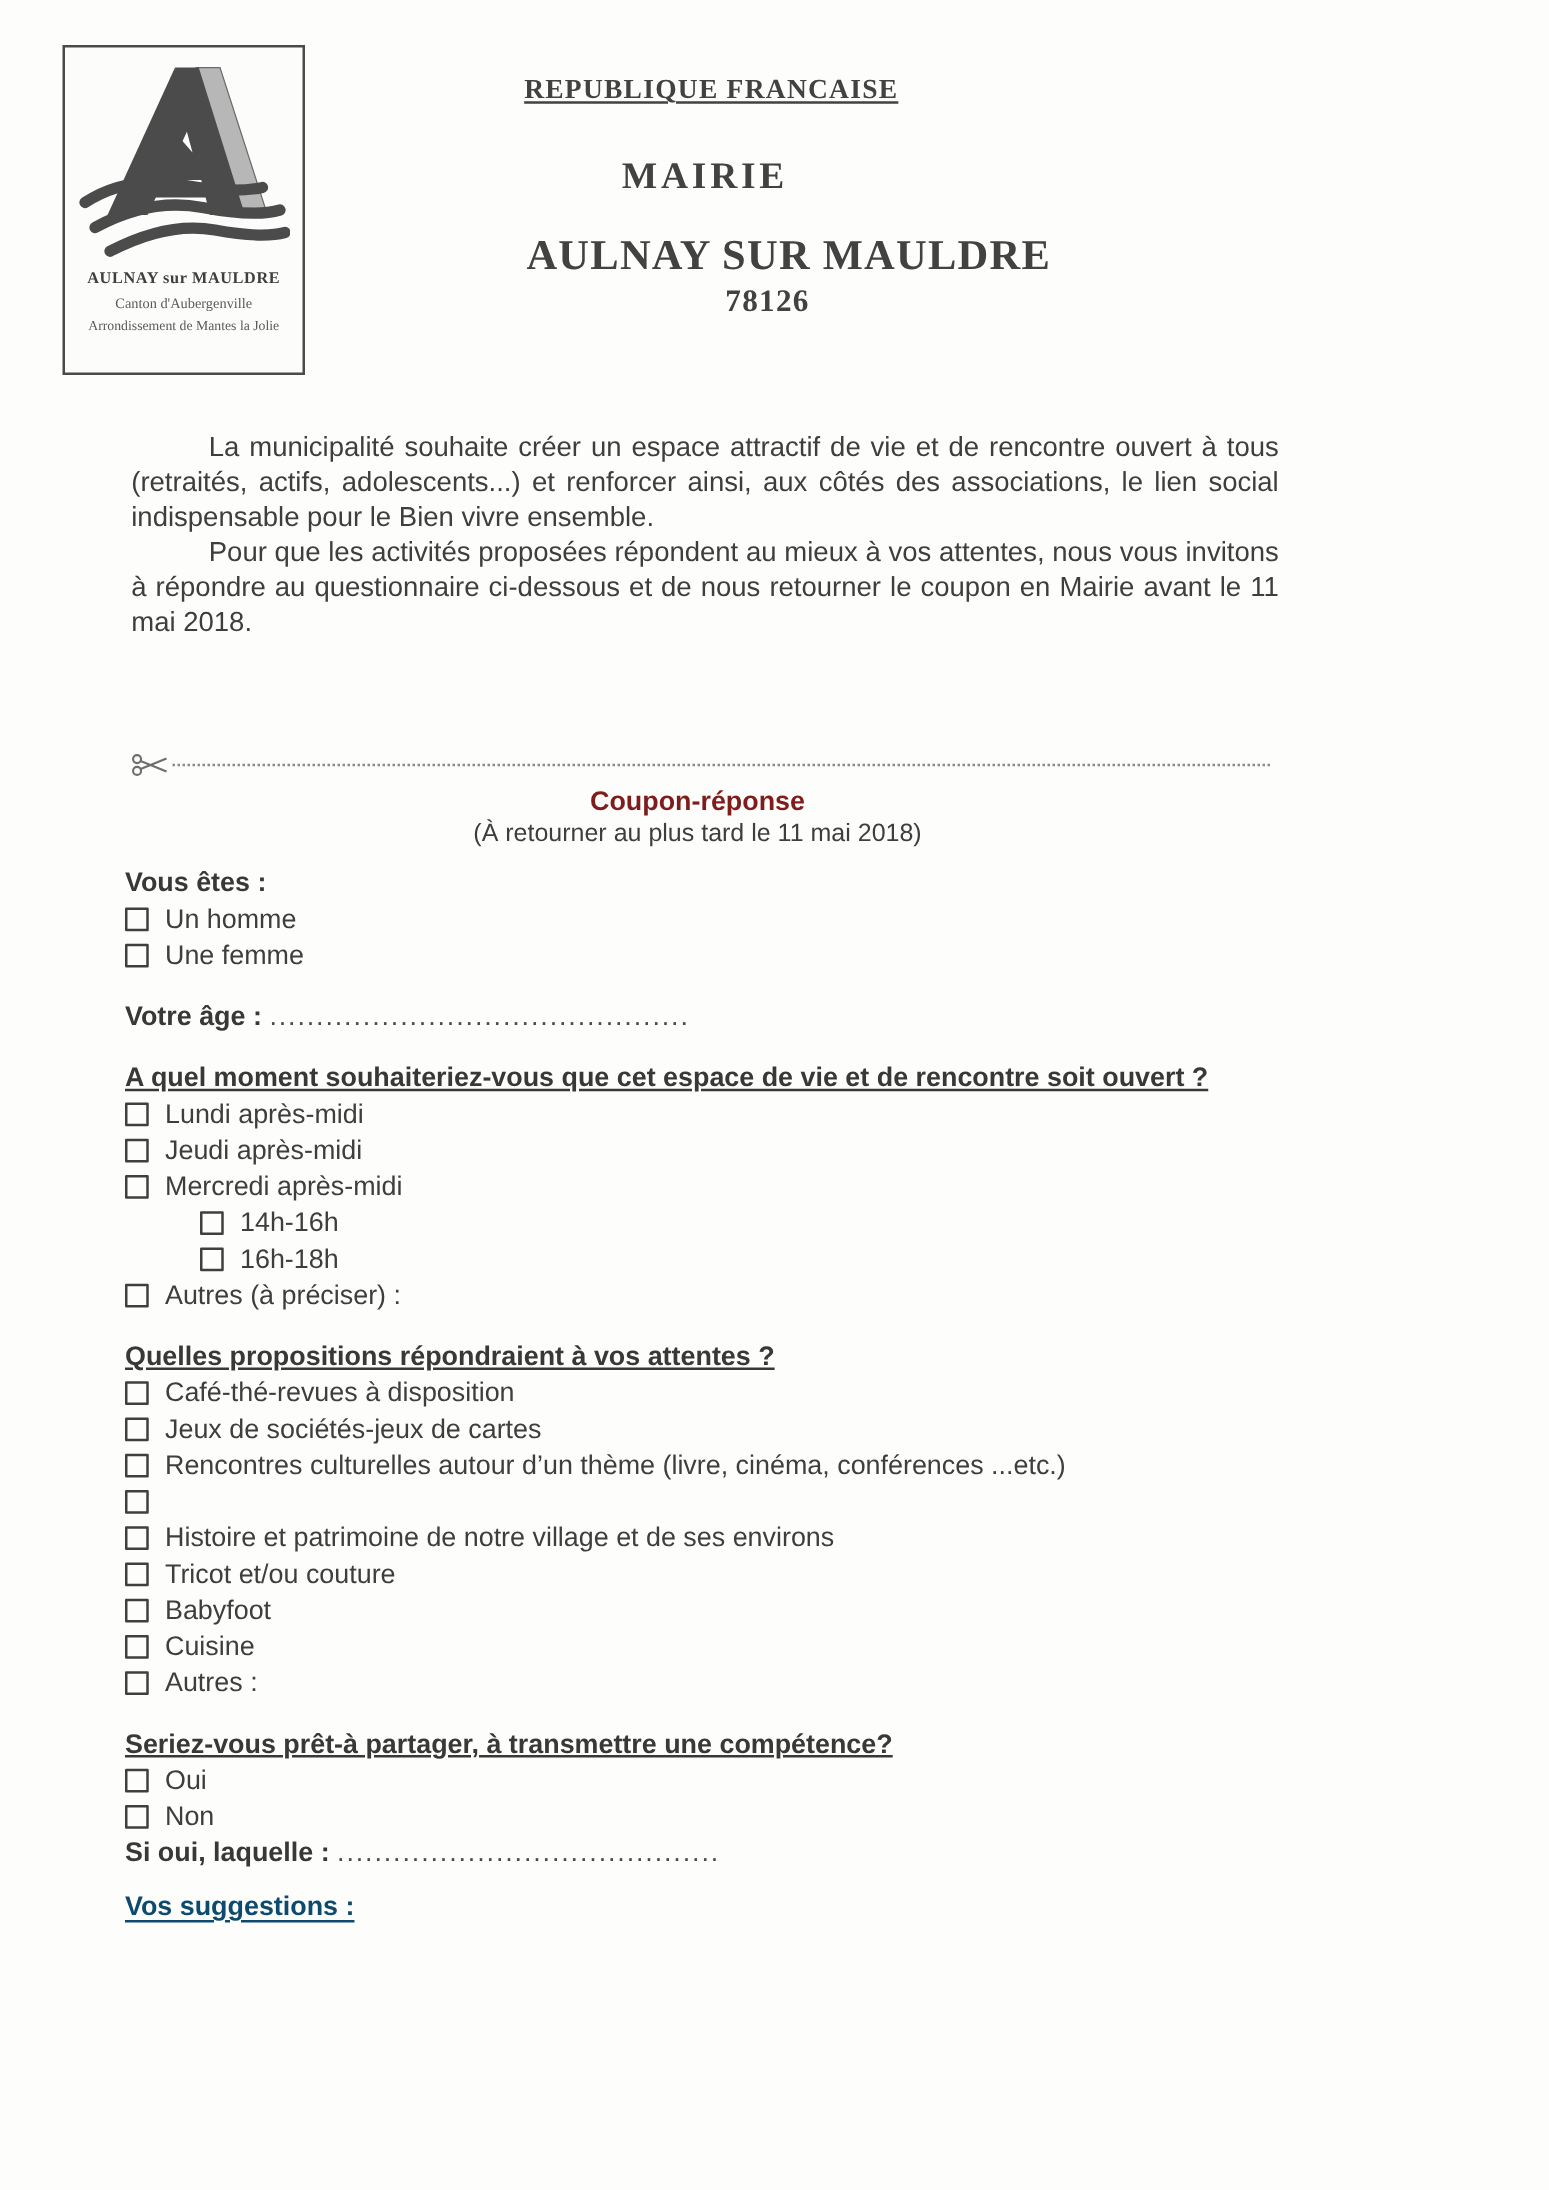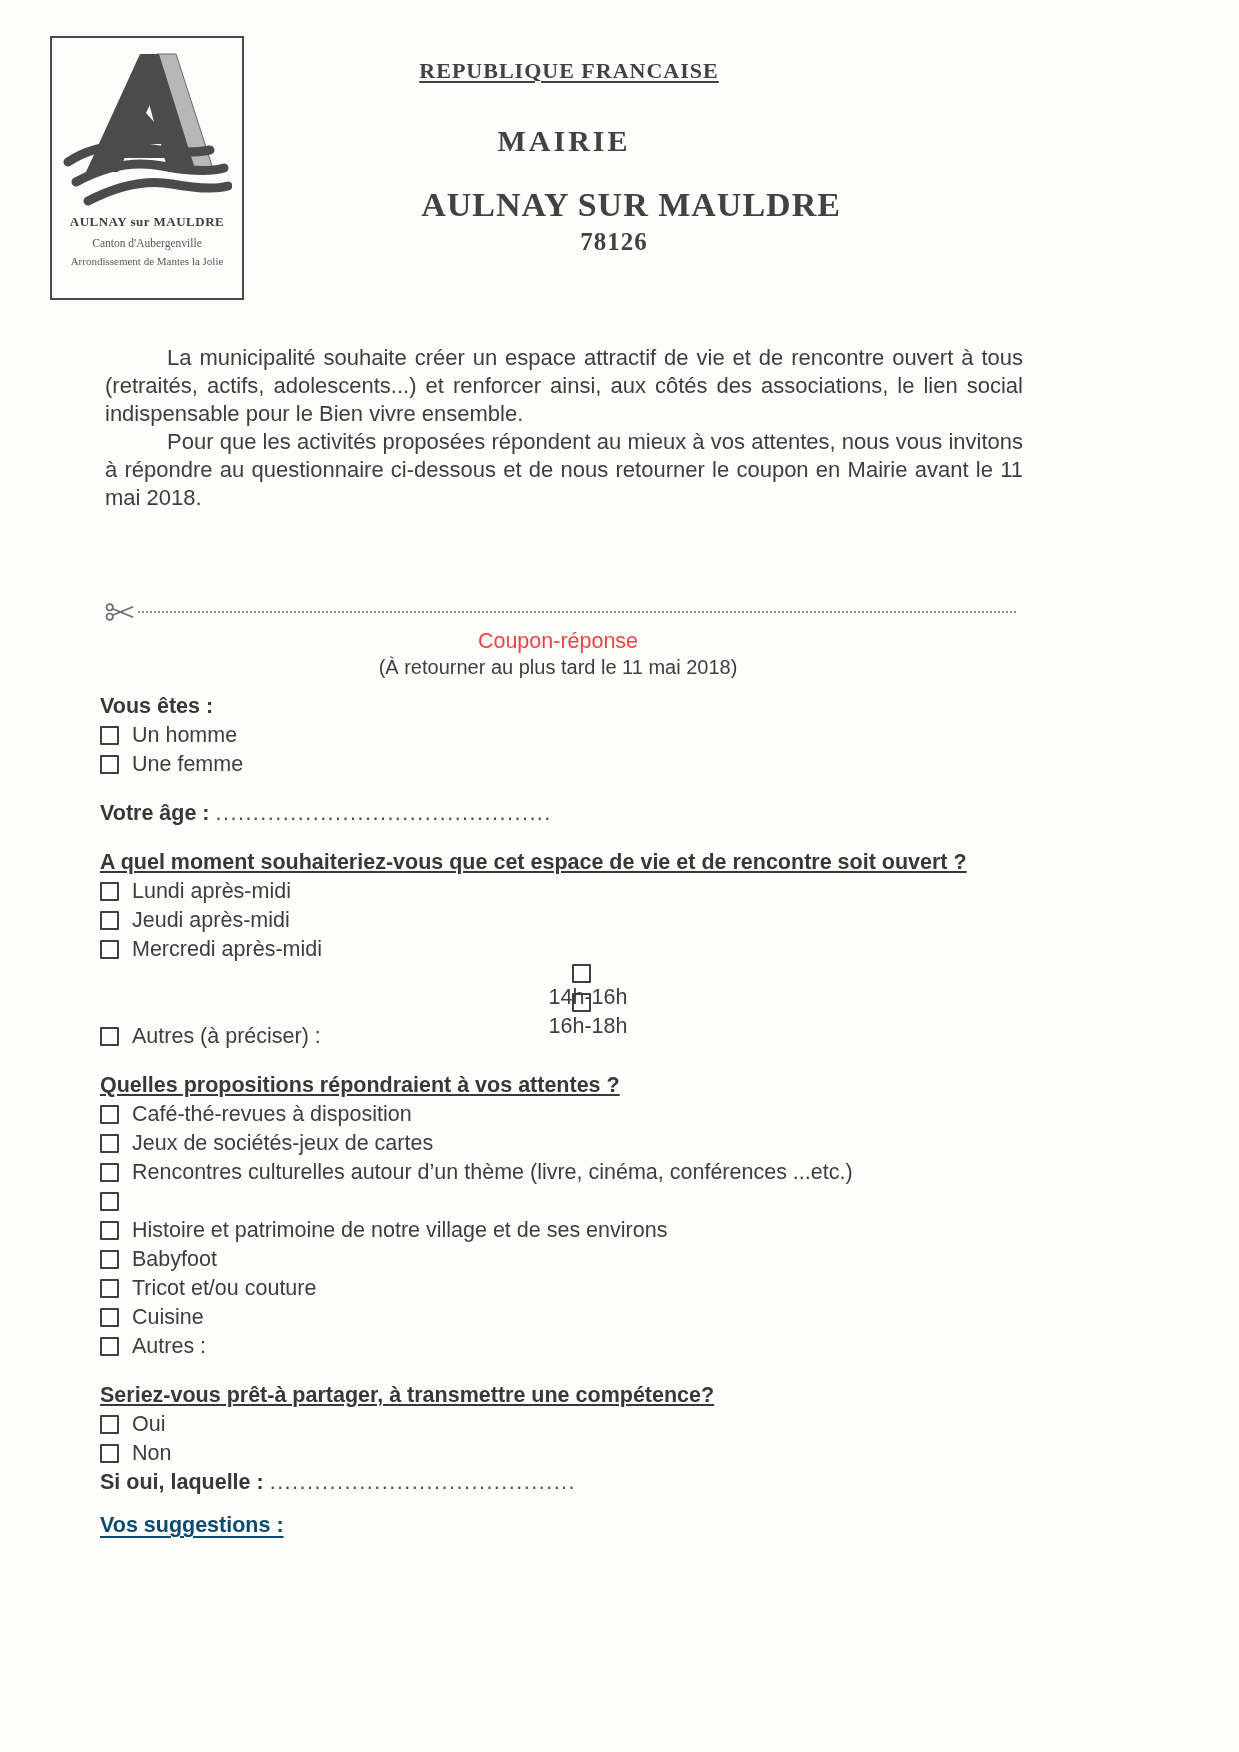--- a/index.html
+++ b/index.html
@@ -44,26 +44,26 @@
   .intro{
     position:absolute;left:105px;top:344px;width:918px;
     font-size:22px;line-height:28px;text-align:justify;color:#3e3e3e;
   }
   .intro p{margin:0;text-indent:62px;}
   
   .cutline{position:absolute;left:104px;top:600px;width:912px;height:24px;display:flex;align-items:center;}
   .cutline .dotline{flex:1;border-top:2px dotted #8b8b8b;height:0;margin-left:2px;}
   
   .coupon{position:absolute;left:100px;top:628px;width:916px;font-size:21.5px;line-height:29px;color:#3e3e3e;}
-  .coupon-title{text-align:center;font-weight:normal;color:#ef4444;line-height:26px;}
+  .coupon-title{text-align:center;font-weight:bold;color:#7f1d1d;line-height:26px;}
   .coupon-sub{text-align:center;font-size:20px;line-height:26px;margin-bottom:12px;}
   .q{font-weight:bold;color:#383838;}
   .mt{margin-top:20px;text-decoration:underline;}
   .row{display:flex;align-items:center;height:29px;}
-  .row.sub{padding-left:60px;flex-direction:column;}
+  .row.sub{padding-left:60px;}
   .cb{
     flex:0 0 auto;width:15px;height:15px;border:2.5px solid #3f3f3f;border-radius:1px;
     margin-right:13px;background:transparent;display:inline-block;
   }
   .fill-line{margin-top:20px;}
   .fill-line.tight{margin-top:0;}
   .dots{letter-spacing:1.5px;color:#4a4a4a;}
   .sugg{margin-top:14px;font-weight:bold;color:#0c4a6e;text-decoration:underline;text-underline-offset:4px;}
 </style>
 </head>
@@ -171,25 +171,25 @@
     </div>
     <div class="row">
       <span class="cb"></span>
     </div>
     <div class="row">
       <span class="cb"></span>
       <span>Histoire et patrimoine de notre village et de ses environs</span>
     </div>
     <div class="row">
       <span class="cb"></span>
+      <span>Tricot et/ou couture</span>
+    </div>
+    <div class="row">
+      <span class="cb"></span>
       <span>Babyfoot</span>
-    </div>
-    <div class="row">
-      <span class="cb"></span>
-      <span>Tricot et/ou couture</span>
     </div>
     <div class="row">
       <span class="cb"></span>
       <span>Cuisine</span>
     </div>
     <div class="row">
       <span class="cb"></span>
       <span>Autres :</span>
     </div>
 

